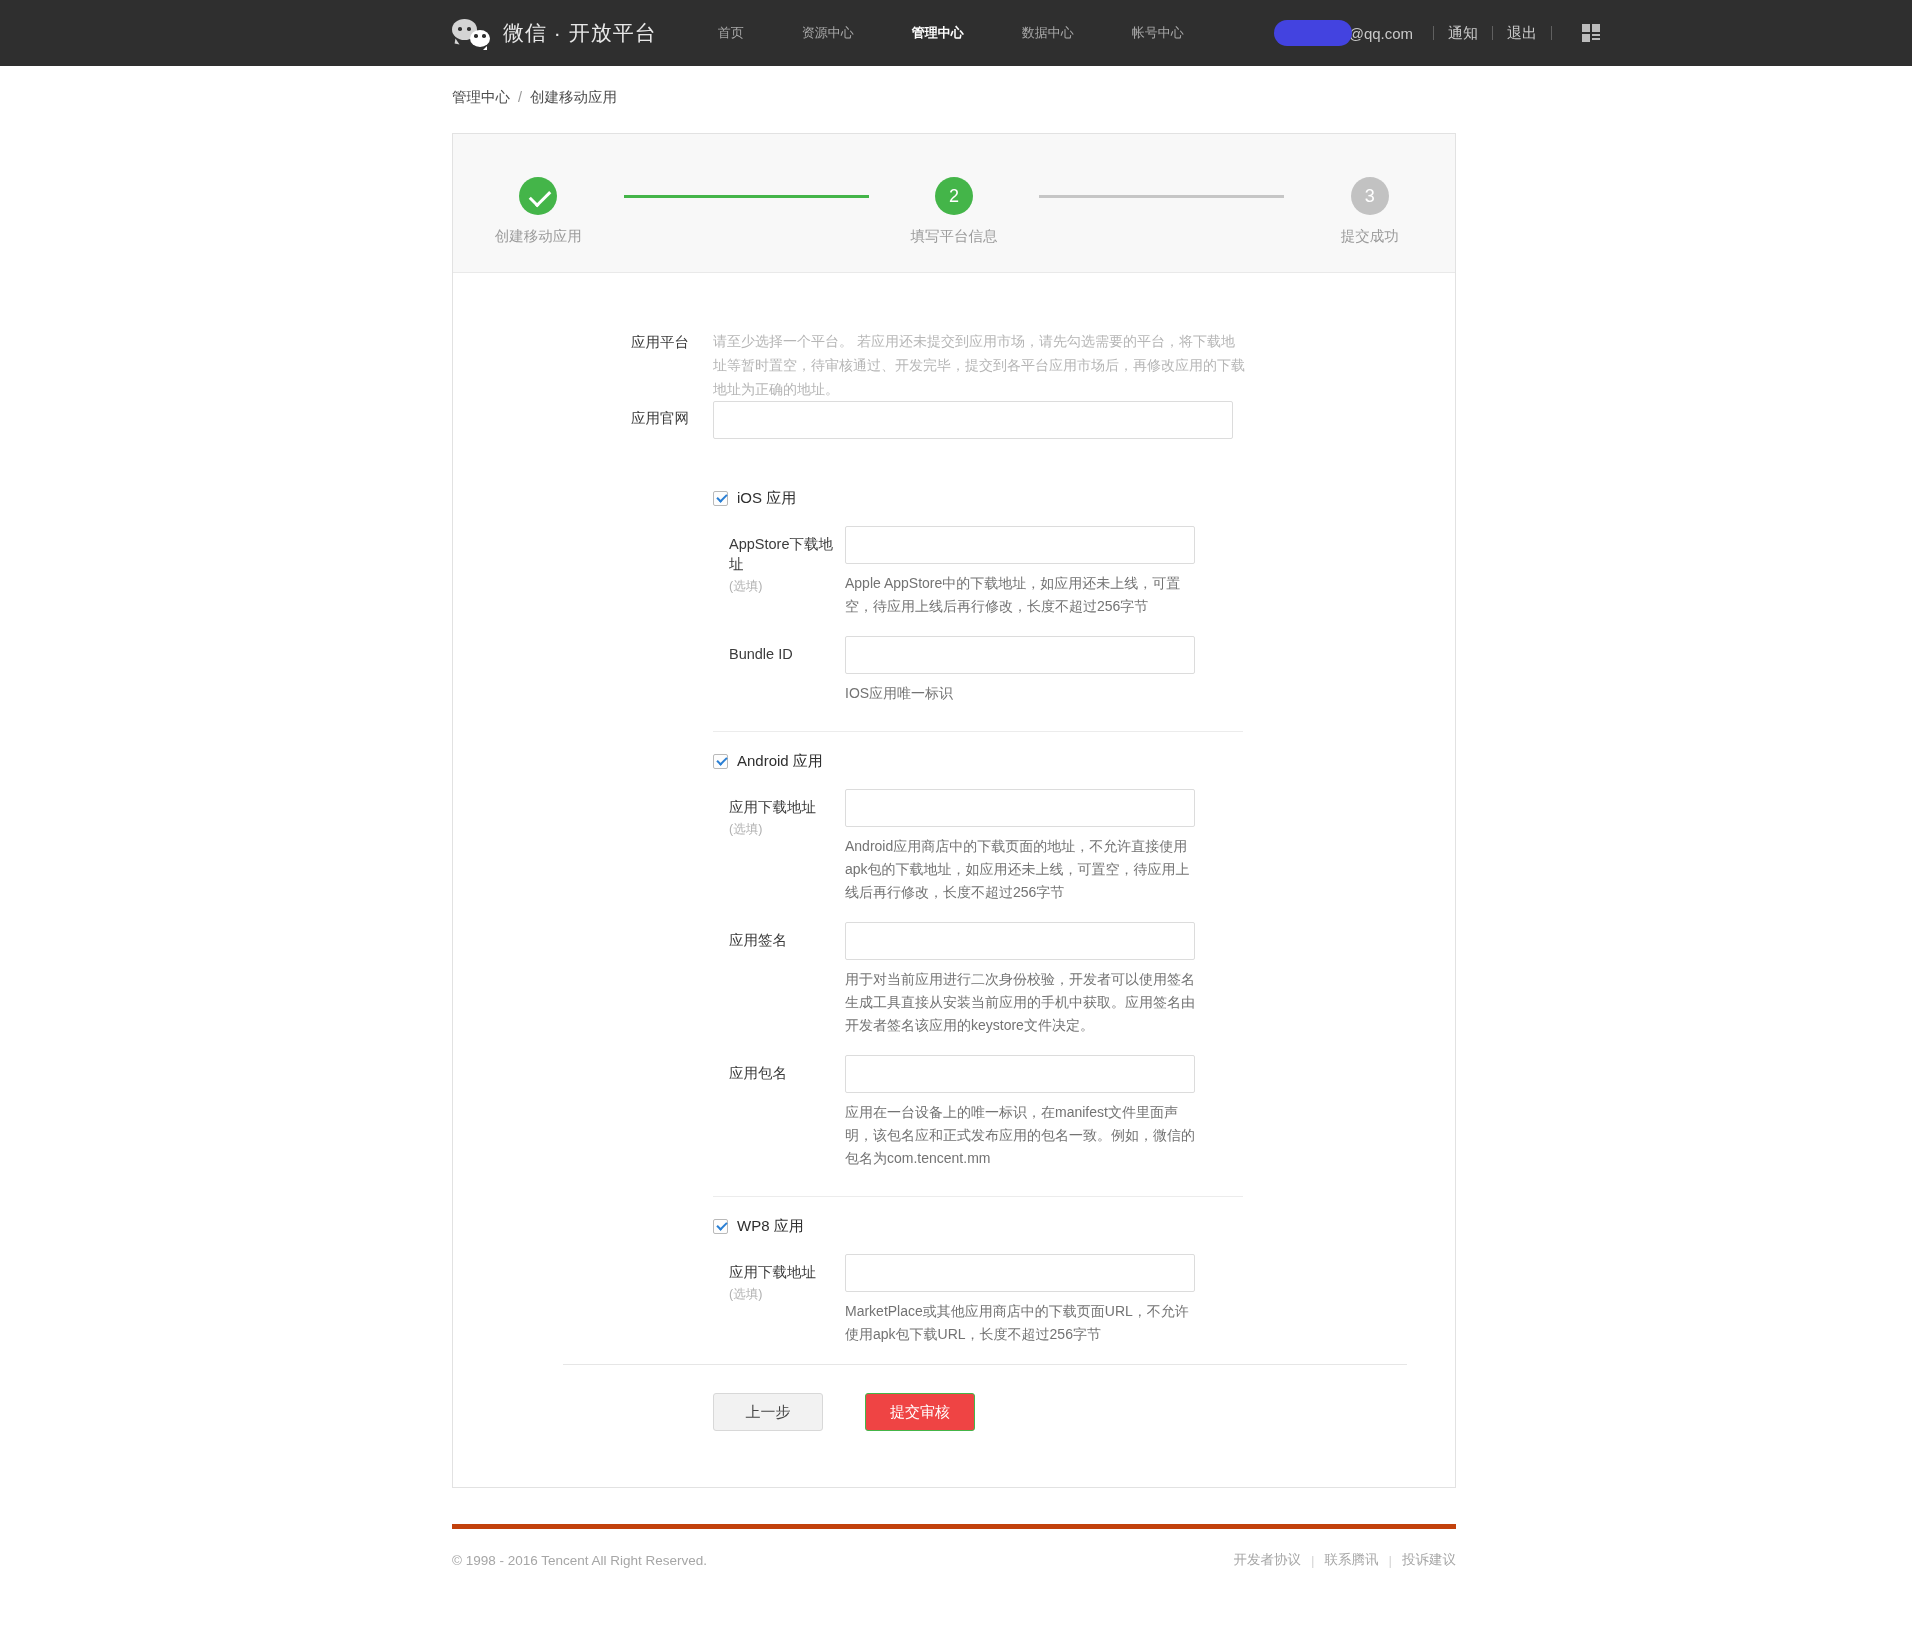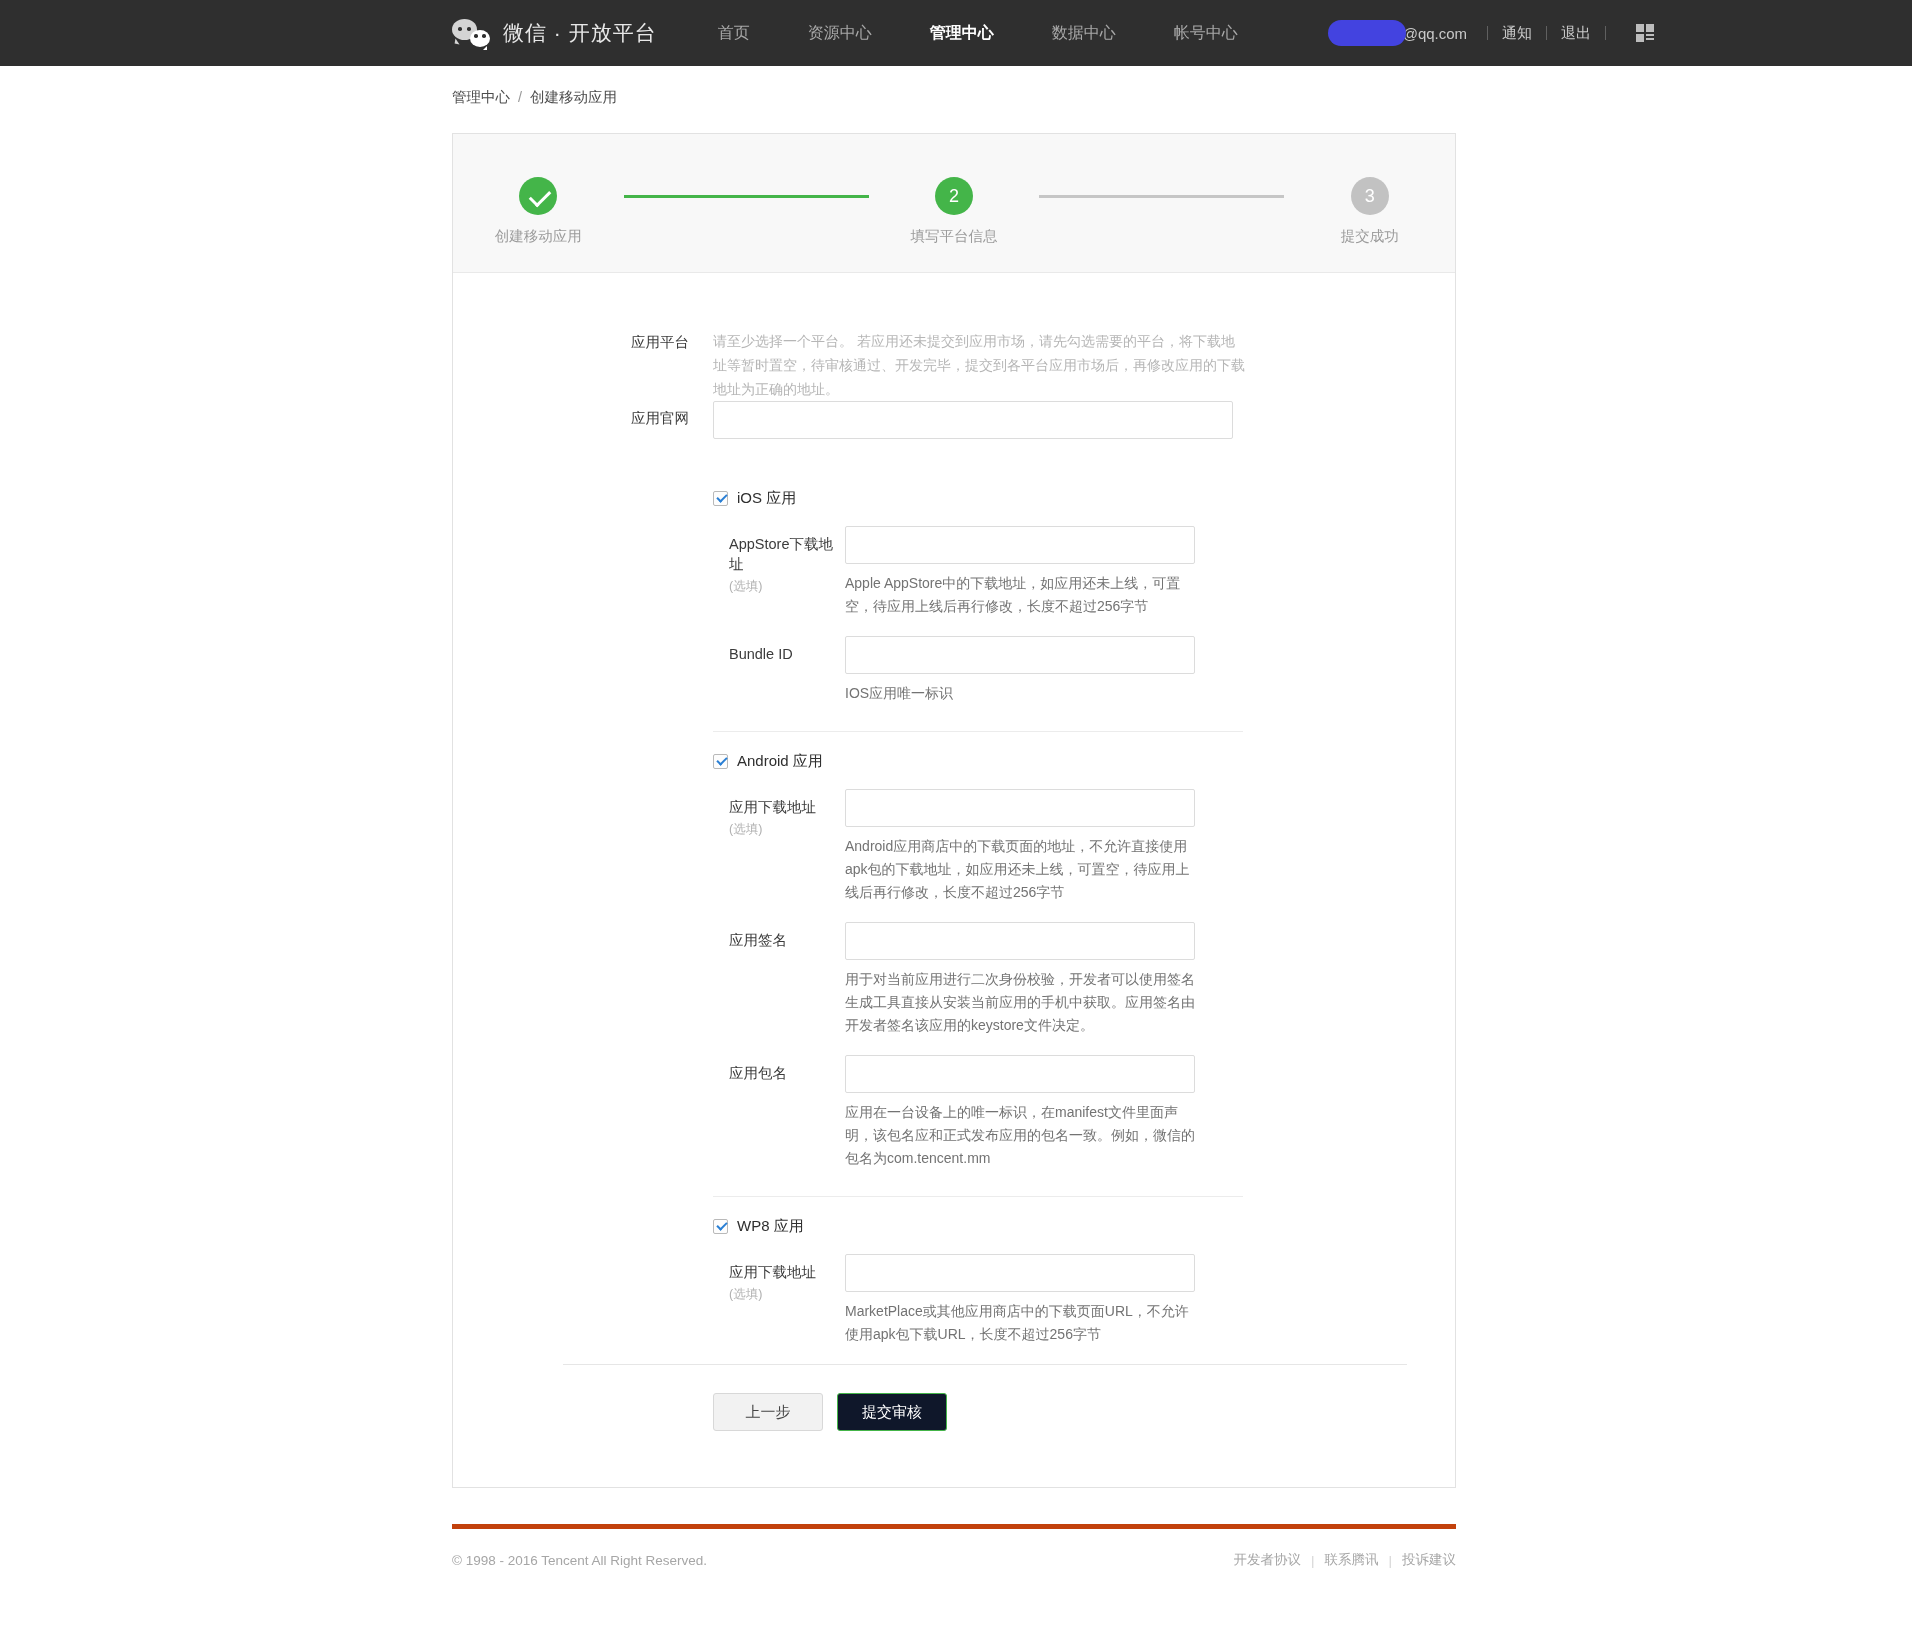--- a/index.html
+++ b/index.html
@@ -81,21 +81,21 @@
     letter-spacing: 1px;
     white-space: nowrap;
   }
   .nav {
     display: flex;
     align-items: center;
     gap: 0px;
   }
   .nav-item {
     color: #a8a8a8;
-    font-size: 16px;
+    font-size: 13px;
     padding: 0 29px;
     white-space: nowrap;
     cursor: pointer;
   }
   .nav-item.active {
     color: #ffffff;
     font-weight: bold;
   }
   .user-zone {
     display: flex;
@@ -364,23 +364,24 @@
     cursor: pointer;
     border: 1px solid transparent;
     box-sizing: border-box;
   }
   .btn-default {
     background: #f2f2f2;
     border-color: #d8d8d8;
     color: #444;
   }
   .btn-primary {
-    background: #0f172a;
+    background: #ef4444;
     color: #fff;
     border-color: #44b549;
+    margin-left: 28px;
   }
 
   
   .footer {
     width: 1004px;
     margin: 36px 0 0 452px;
     border-top: 5px solid #c2410c;
     padding-top: 22px;
     display: flex;
     justify-content: space-between;

